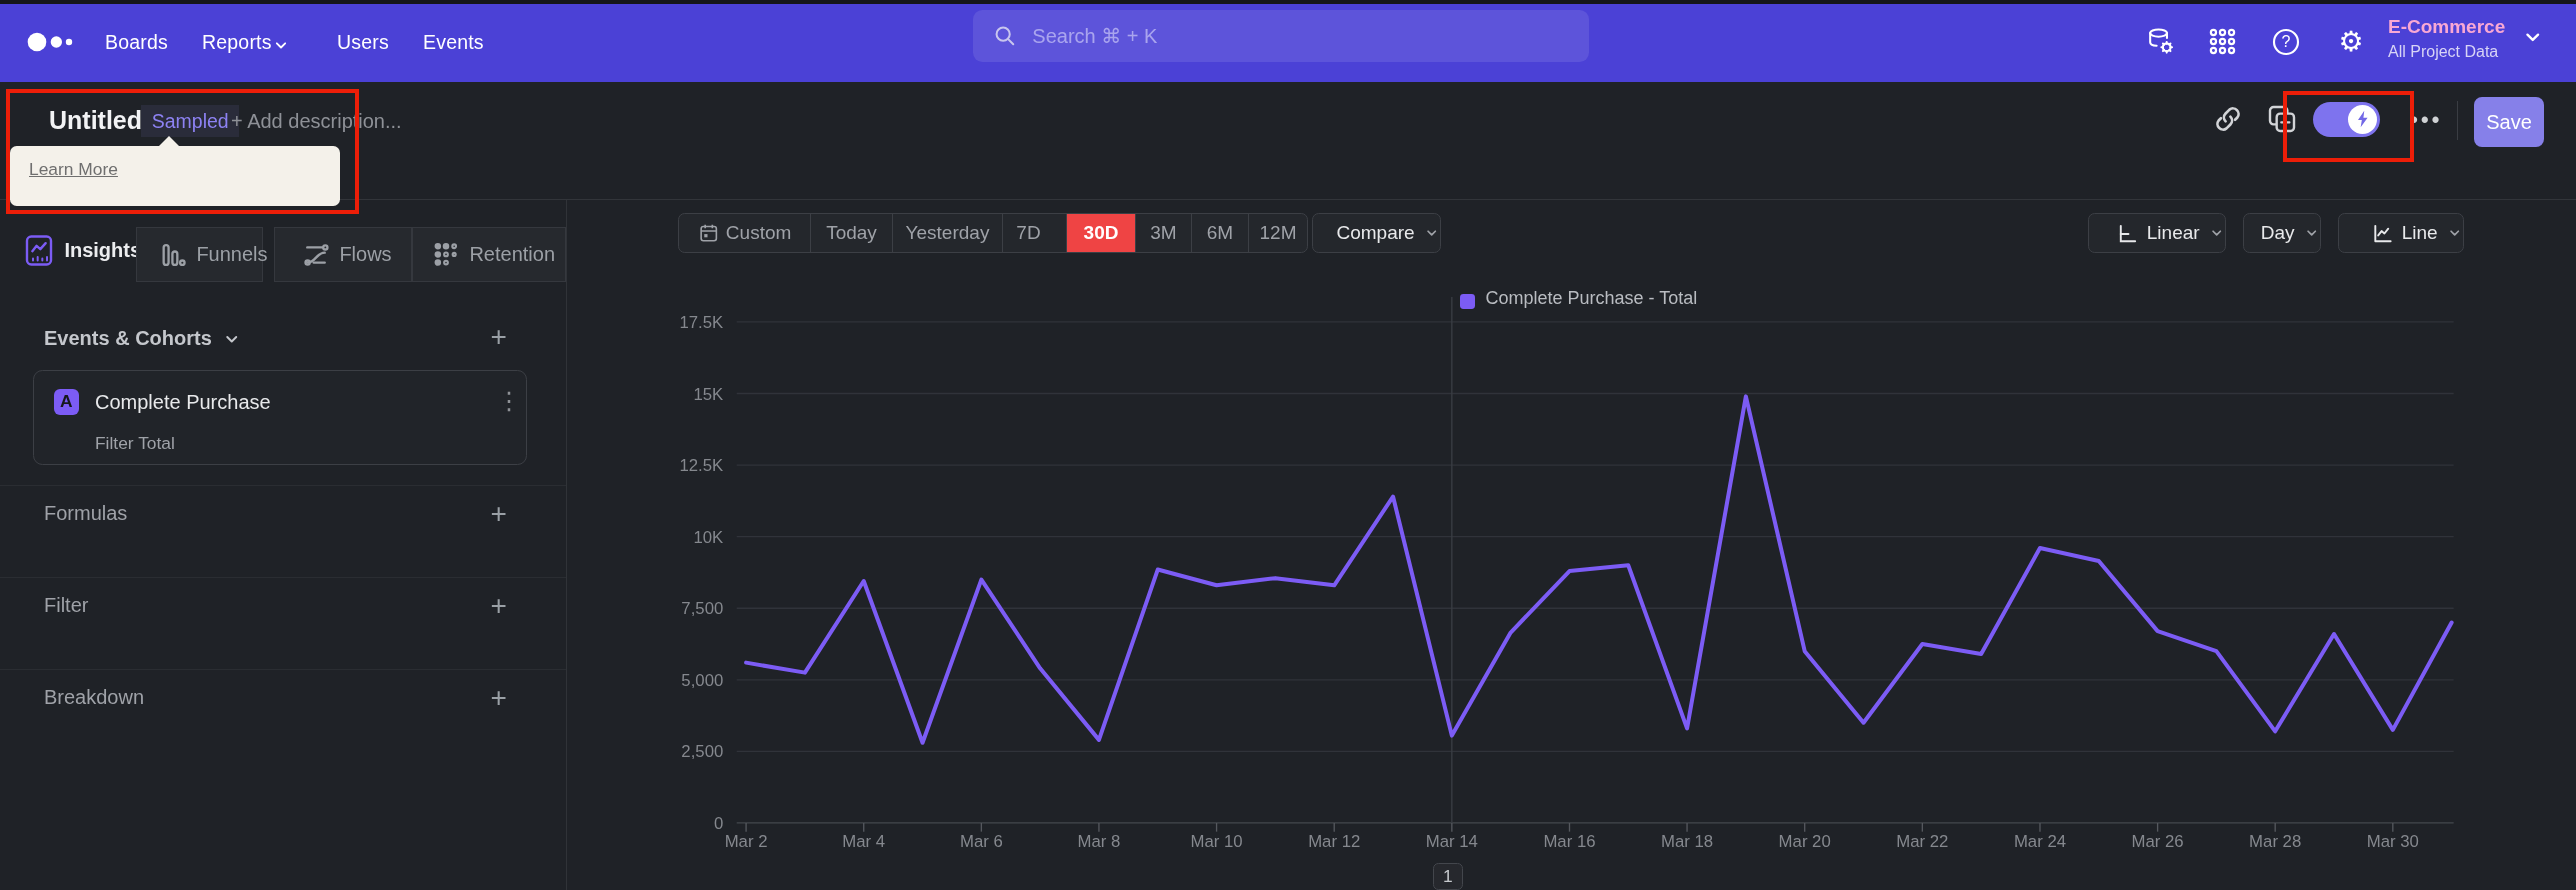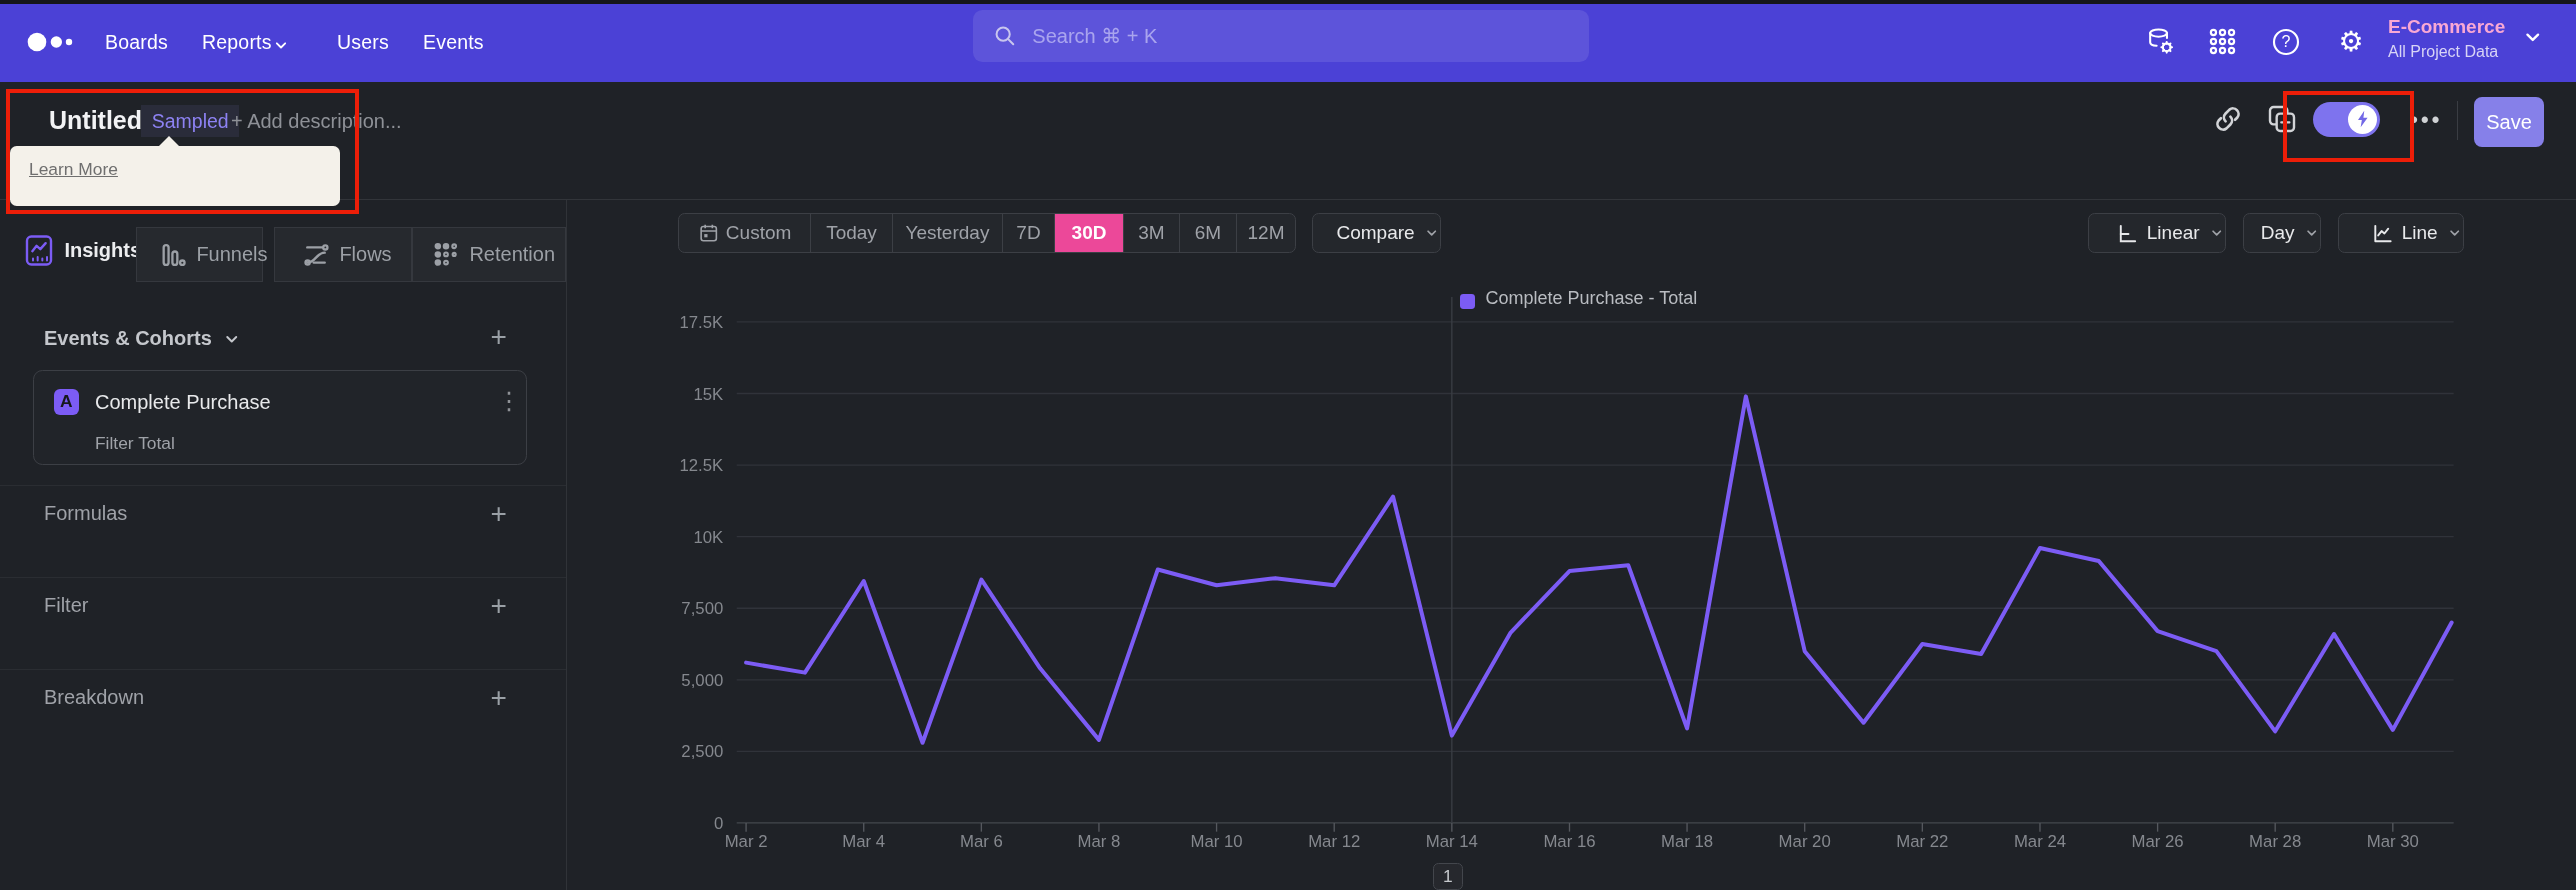--- a/index.html
+++ b/index.html
@@ -52,21 +52,21 @@
   #event-card { position:absolute; left:33px; top:370px; width:494px; height:95px; border:1.3px solid #3c3f45; border-radius:9.4px; background:#212429; cursor:pointer; }
   #event-badge { position:absolute; left:19.5px; top:18px; width:25.5px; height:25.5px; border-radius:6px; background:#7c5cf5; color:#16181c; font-size:17.4px; font-weight:bold; display:flex; align-items:center; justify-content:center; }
   #event-name { position:absolute; left:61px; top:19.5px; font-size:20px; color:#e8e9eb; }
   #event-kebab { position:absolute; left:463px; top:16px; font-size:24px; color:#8f9297; cursor:pointer; }
   #event-metric { position:absolute; left:61px; top:62px; font-size:17.4px; color:#9fa2a8; }
 
   
   #range-group { position:absolute; left:678px; top:213px; height:40px; border:1.3px solid #3c3f45; border-radius:6.7px; display:flex; overflow:hidden; background:#24272c; }
   .range-seg { height:100%; display:flex; align-items:center; justify-content:center; gap:6.7px; font-size:19px; color:#9fa2a8; border-left:1.3px solid #3c3f45; cursor:pointer; }
   .range-seg:first-child { border-left:none; }
-  .range-seg.active { background:#ec4899; color:#ffffff; font-weight:bold; }
+  .range-seg.active { background:#ef4444; color:#ffffff; font-weight:bold;margin-left:12px; }
   .ctl-btn { position:absolute; top:213px; height:40px; border:1.3px solid #3c3f45; border-radius:6.7px; display:flex; align-items:center; justify-content:flex-end; gap:8px; font-size:19px; color:#e8e9eb; background:#24272c; cursor:pointer; }
   .caret { color:#9fa2a8; display:flex; }
 
   
   #legend { position:absolute; left:1460px; top:288px; display:flex; align-items:flex-end; gap:10.7px; }
   #legend-swatch { width:14.8px; height:14.8px; border-radius:3.4px; background:#7c5cf5; }
   #legend-label { font-size:18px; color:#b9bcc1; }
   svg text { font-family:"Liberation Sans", sans-serif; }
   #pagination { position:absolute; left:1433px; top:863px; width:29.5px; height:27px; border:1.3px solid #43464c; border-radius:5.4px; background:#26282d; color:#c6c9cd; font-size:17.4px; display:flex; align-items:center; justify-content:center; cursor:pointer; }
 </style>

